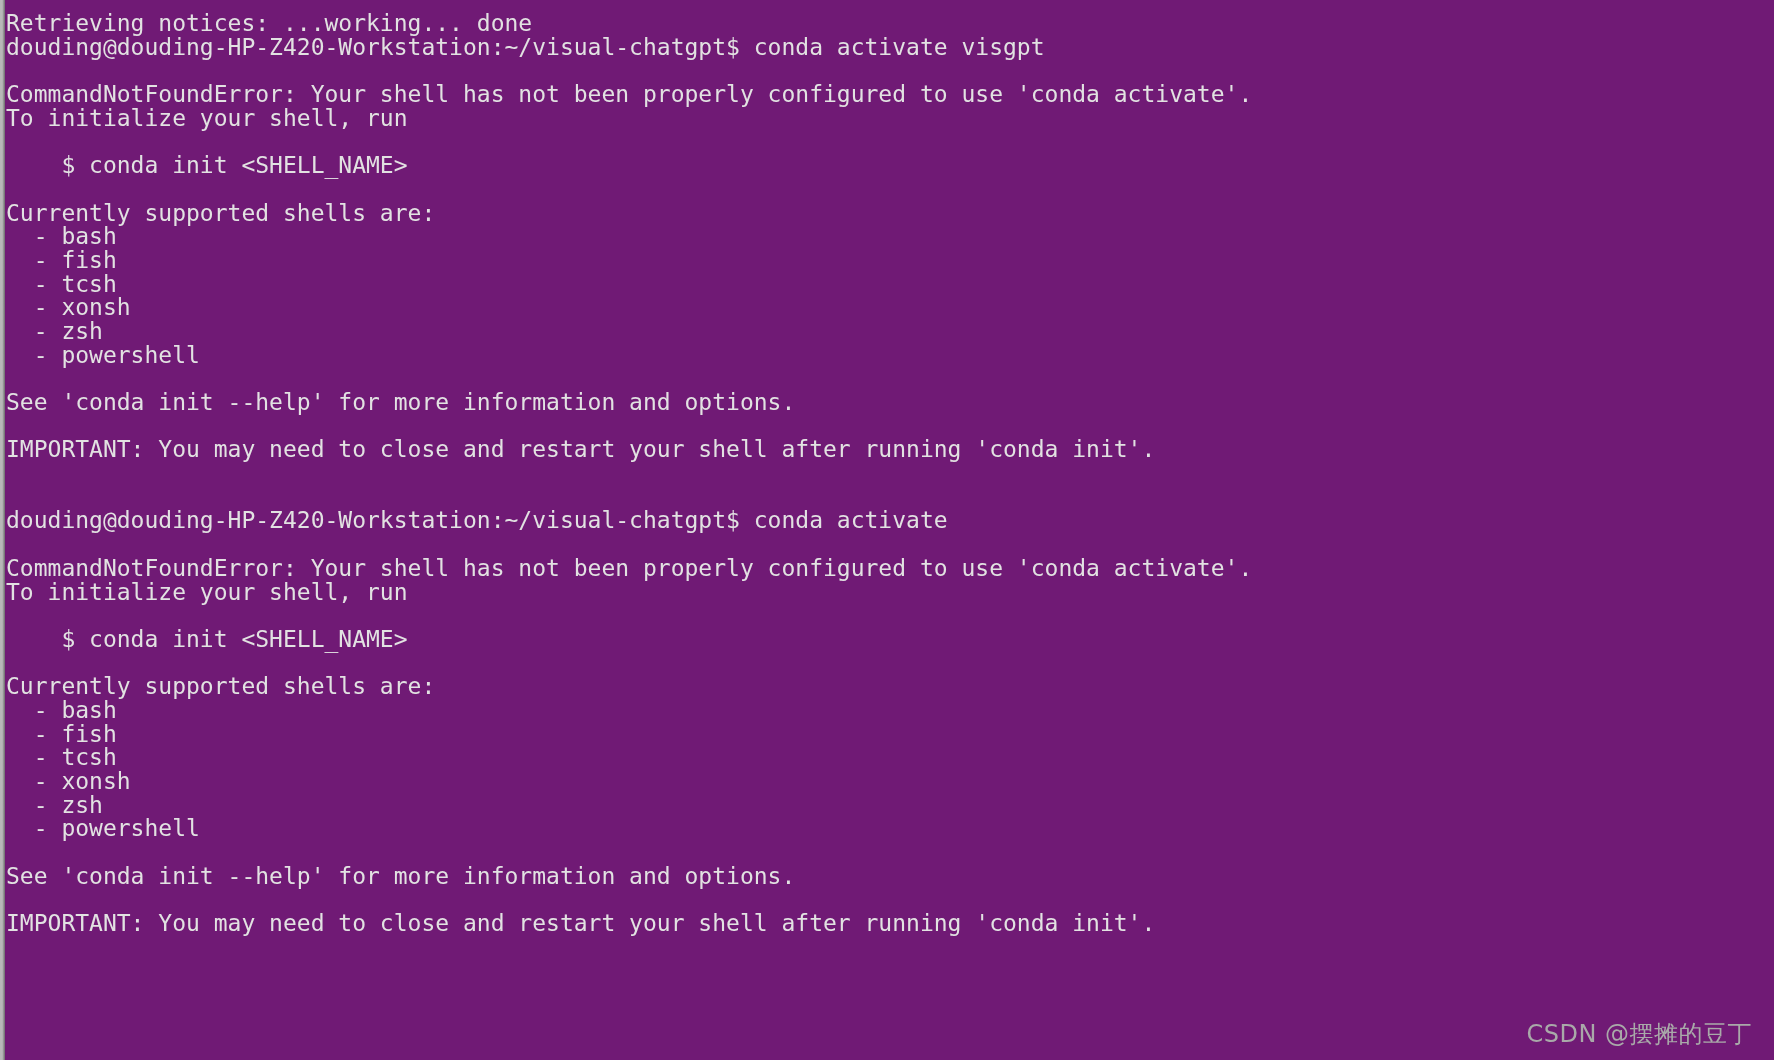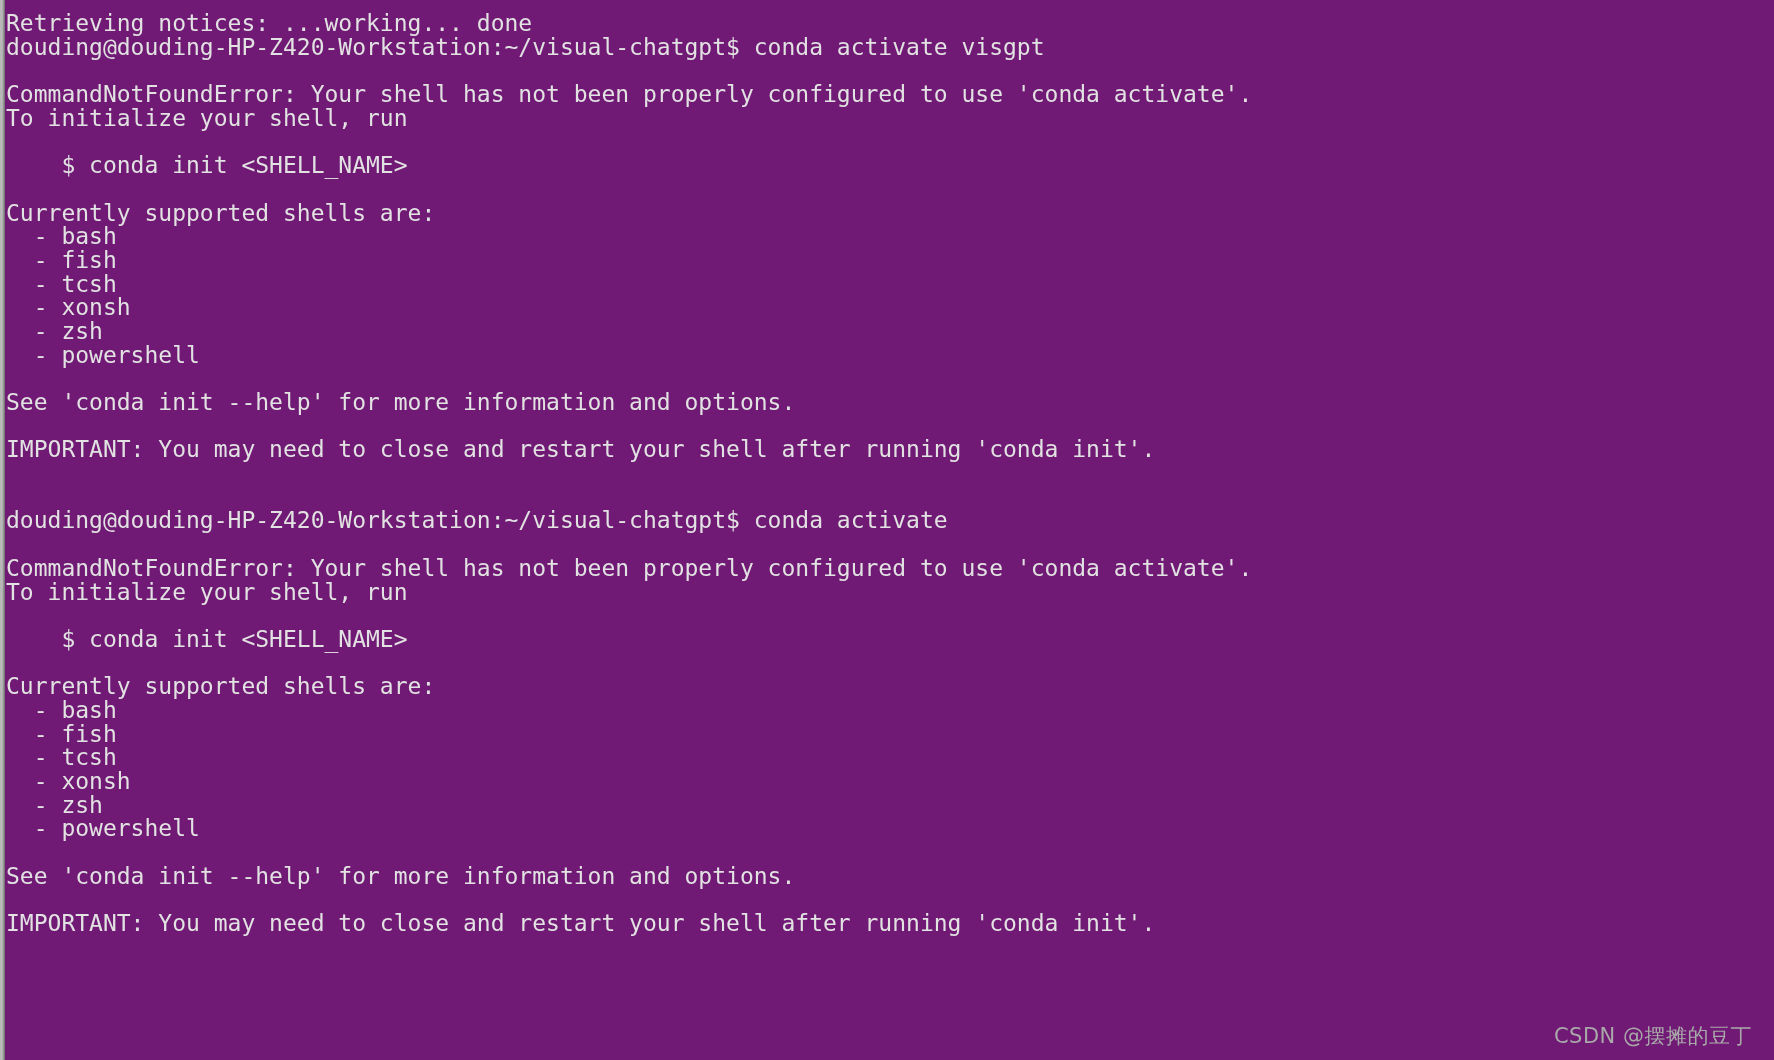--- a/index.html
+++ b/index.html
@@ -40,21 +40,21 @@
     display: block;
     height: 23.7px;
     white-space: pre;
   }
   .term-line.blank { color: transparent; }
   #watermark {
     position: absolute;
     right: 22px;
     bottom: 10px;
     color: #a9a9a9;
-    font-size: 21px;
+    font-size: 24px;
     font-family: "DejaVu Sans", "Liberation Sans", sans-serif;
     letter-spacing: 0.5px;
     white-space: pre;
   }
 </style>
 </head>
 <body>
 
 <div id="terminal-window" style="background: #701a75;">
 

